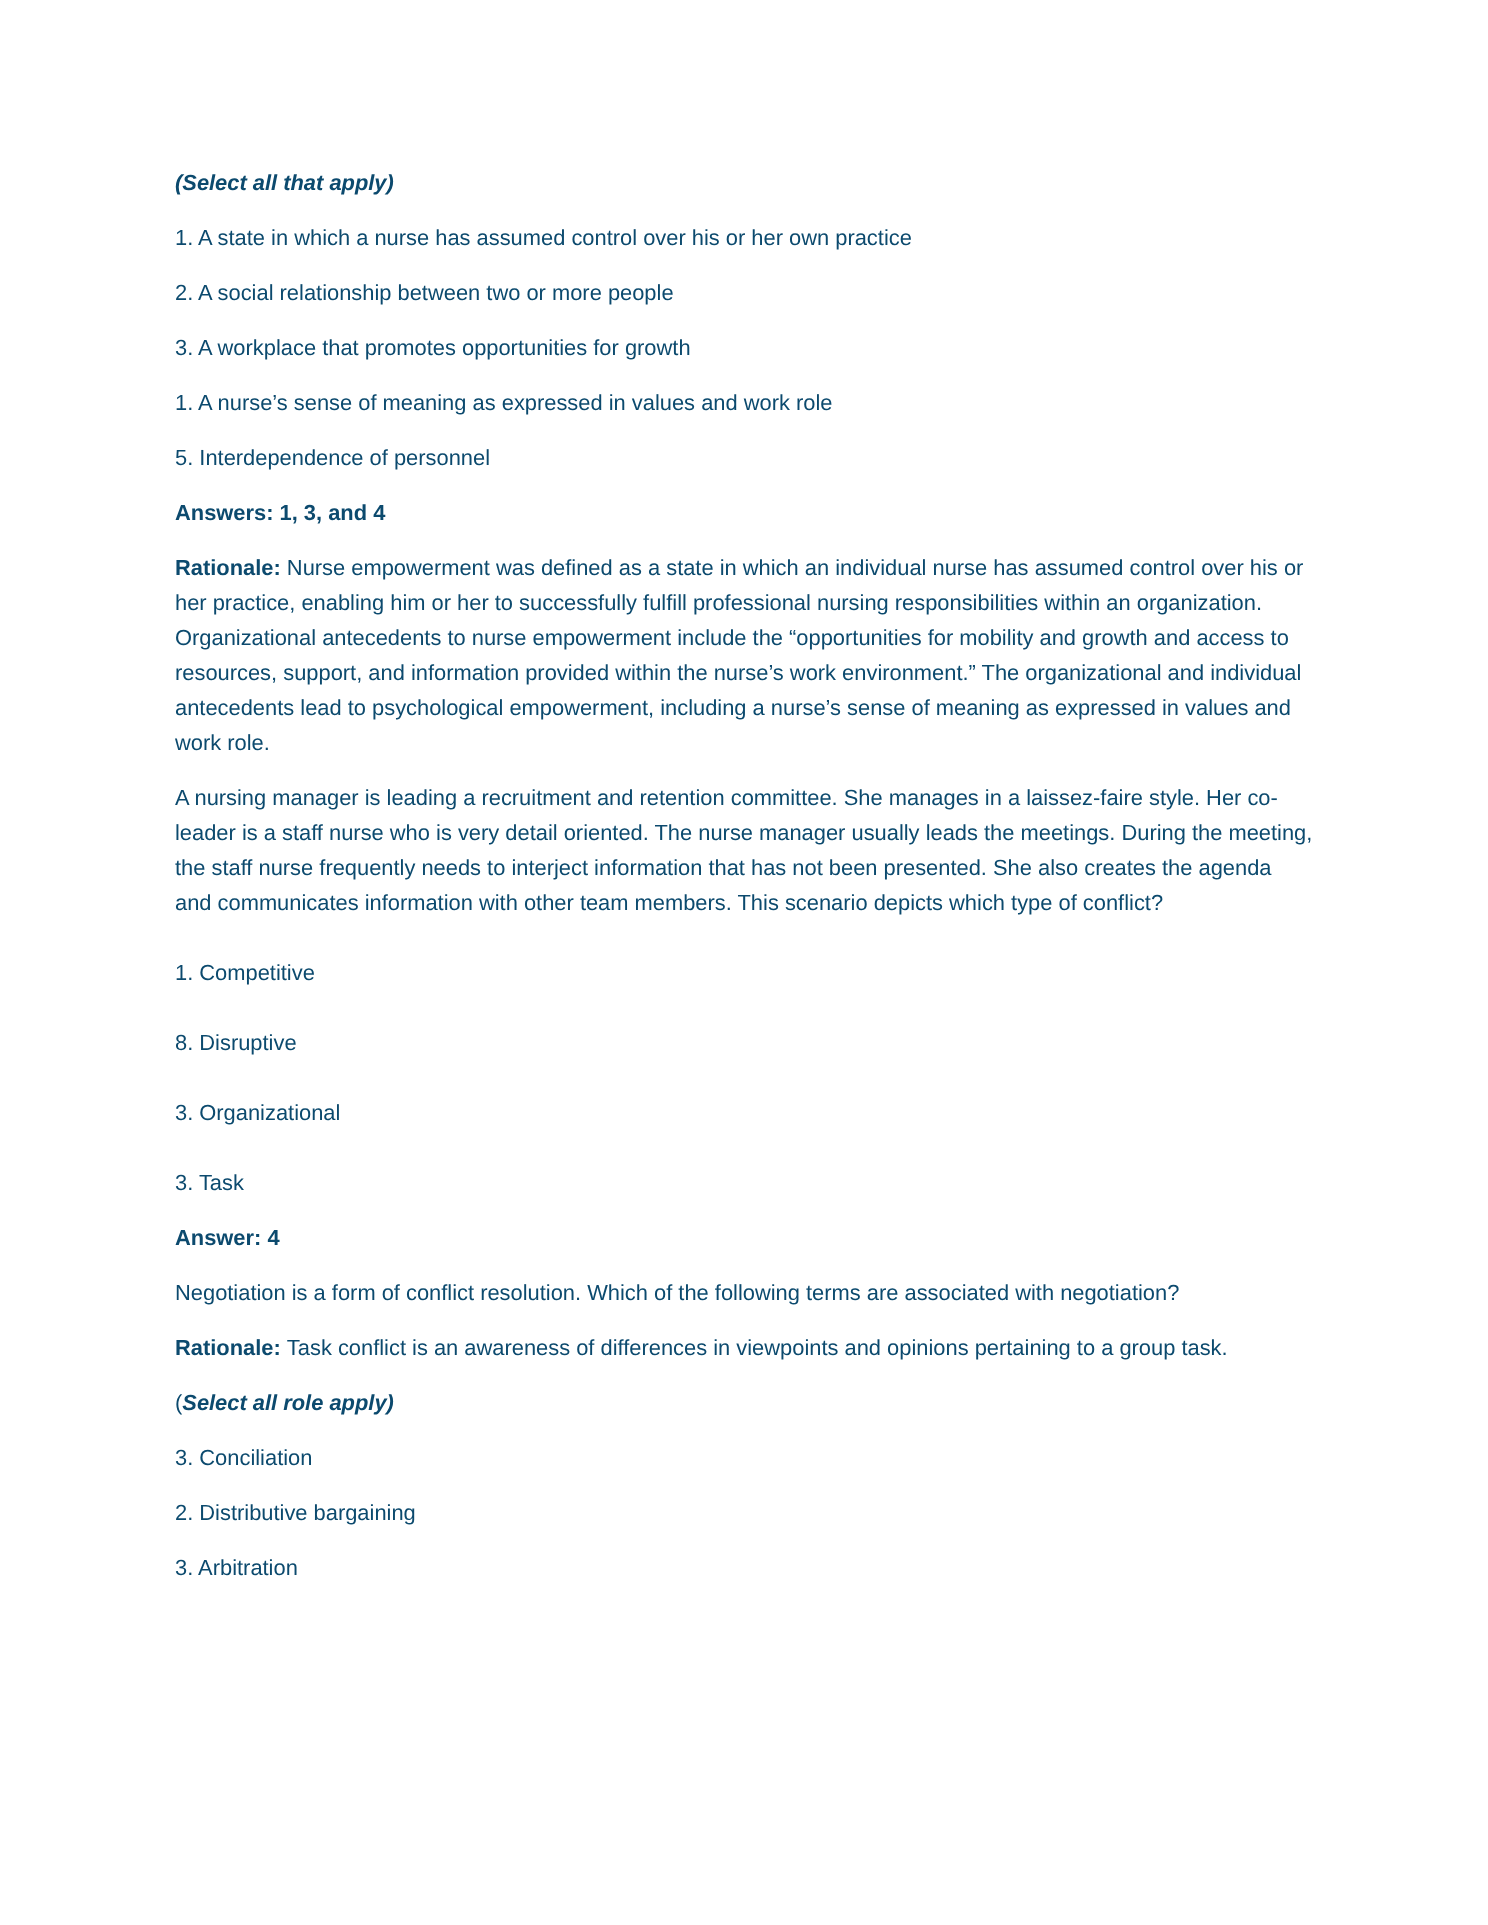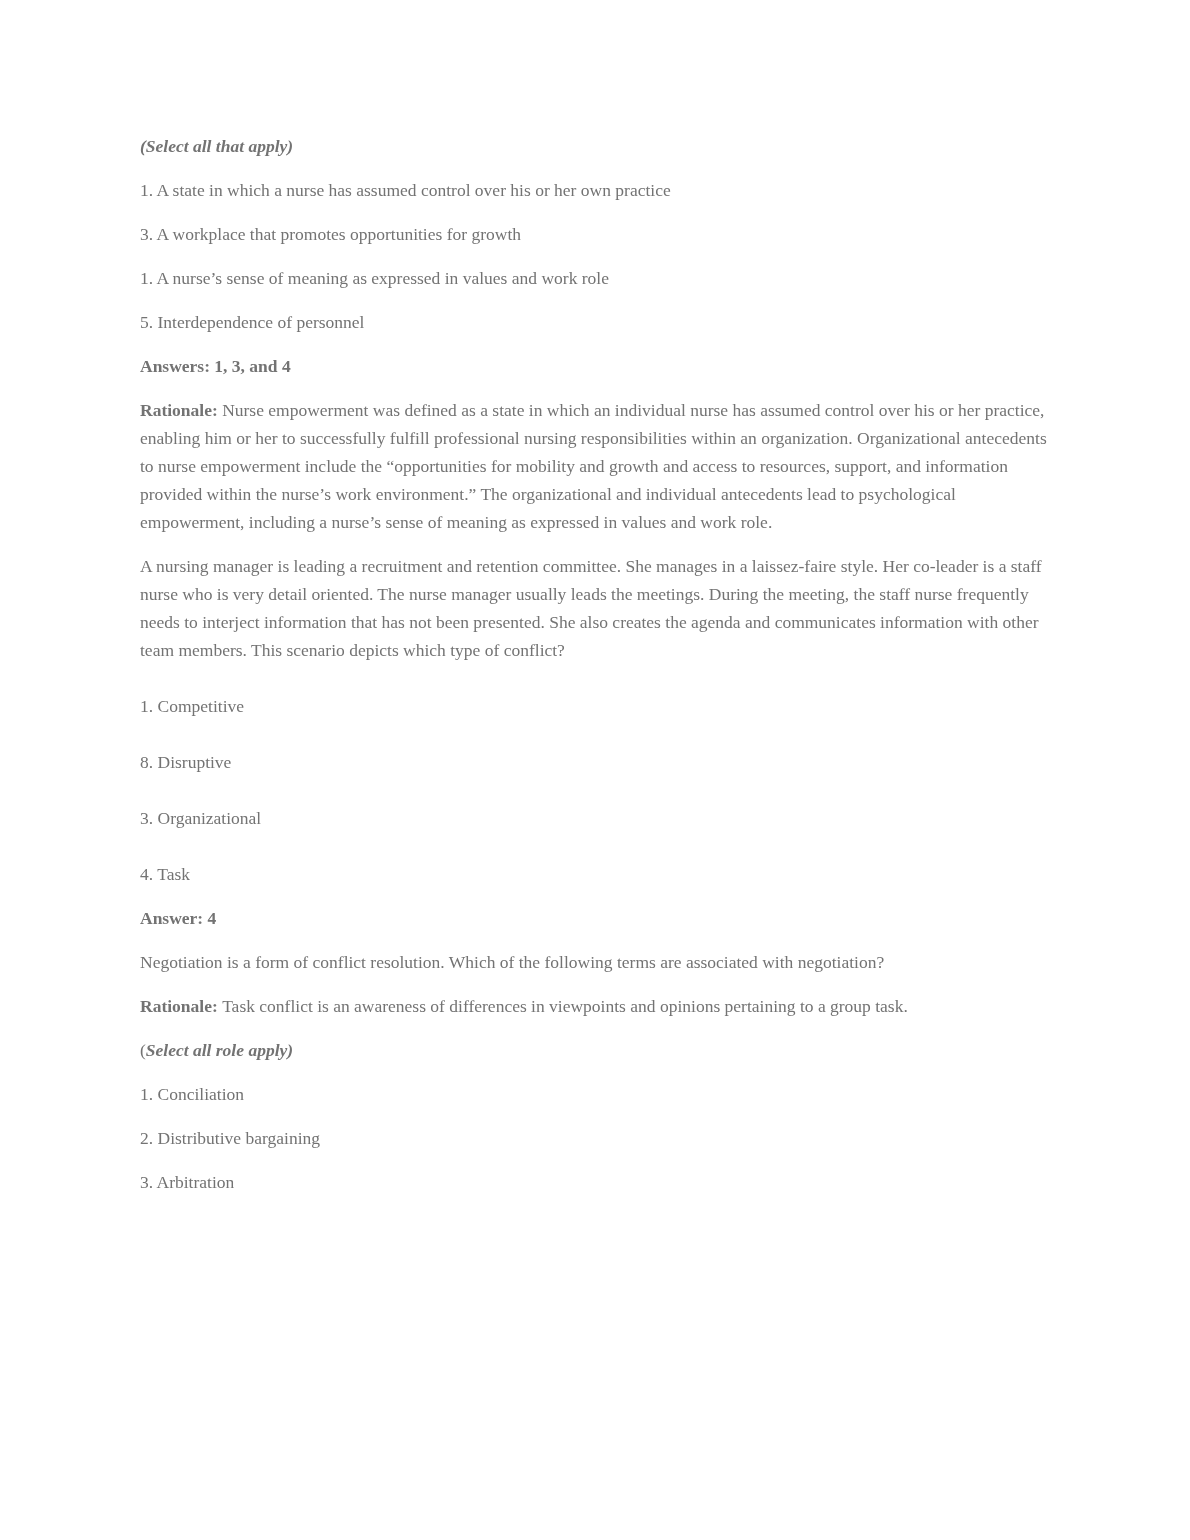--- a/index.html
+++ b/index.html
@@ -9,53 +9,54 @@
   }
   .page {
     width: 1190px;
     height: 1540px;
     background: #ffffff;
     overflow: hidden;
     box-sizing: border-box;
   }
   .doc-body {
     padding: 132px 140px 0 140px;
-    font-family: Liberation Serif, serif;
+    font-family: Liberation Sans, sans-serif;
     font-size: 17.5px;
     line-height: 28px;
-    color: #737373;
+    color: #0c4a6e;
     -webkit-font-smoothing: antialiased;
   }
   .para {
     margin: 0 0 16px 0;
   }
   .para.loose {
     margin-top: 28px;
   }
   .b { font-weight: bold; }
   .i { font-style: italic; }
 </style>
 </head>
 <body>
 
 <div class="page">
   <div class="doc-body" id="doc-body">
       <p class="para"><span class="b i">(Select all that apply)</span></p>
       <p class="para"><span>1. A state in which a nurse has assumed control over his or her own practice</span></p>
+      <p class="para"><span>2. A social relationship between two or more people</span></p>
       <p class="para"><span>3. A workplace that promotes opportunities for growth</span></p>
       <p class="para"><span>1. A nurse’s sense of meaning as expressed in values and work role</span></p>
       <p class="para"><span>5. Interdependence of personnel</span></p>
       <p class="para"><span class="b">Answers: 1, 3, and 4</span></p>
       <p class="para"><span class="b">Rationale: </span><span>Nurse empowerment was defined as a state in which an individual nurse has assumed control over his or her practice, enabling him or her to successfully fulfill professional nursing responsibilities within an organization. Organizational antecedents to nurse empowerment include the “opportunities for mobility and growth and access to resources, support, and information provided within the nurse’s work environment.” The organizational and individual antecedents lead to psychological empowerment, including a nurse’s sense of meaning as expressed in values and work role.</span></p>
       <p class="para"><span>A nursing manager is leading a recruitment and retention committee. She manages in a laissez-faire style. Her co-leader is a staff nurse who is very detail oriented. The nurse manager usually leads the meetings. During the meeting, the staff nurse frequently needs to interject information that has not been presented. She also creates the agenda and communicates information with other team members. This scenario depicts which type of conflict?</span></p>
       <p class="para loose"><span>1. Competitive</span></p>
       <p class="para loose"><span>8. Disruptive</span></p>
       <p class="para loose"><span>3. Organizational</span></p>
-      <p class="para loose"><span>4. Task</span></p>
+      <p class="para loose"><span>3. Task</span></p>
       <p class="para"><span class="b">Answer: 4</span></p>
       <p class="para"><span>Negotiation is a form of conflict resolution. Which of the following terms are associated with negotiation?</span></p>
       <p class="para"><span class="b">Rationale: </span><span>Task conflict is an awareness of differences in viewpoints and opinions pertaining to a group task.</span></p>
       <p class="para"><span>(</span><span class="b i">Select all role apply)</span></p>
-      <p class="para"><span>1. Conciliation</span></p>
+      <p class="para"><span>3. Conciliation</span></p>
       <p class="para"><span>2. Distributive bargaining</span></p>
       <p class="para"><span>3. Arbitration</span></p>
     </div>
 </div>
 
 </body></html>

